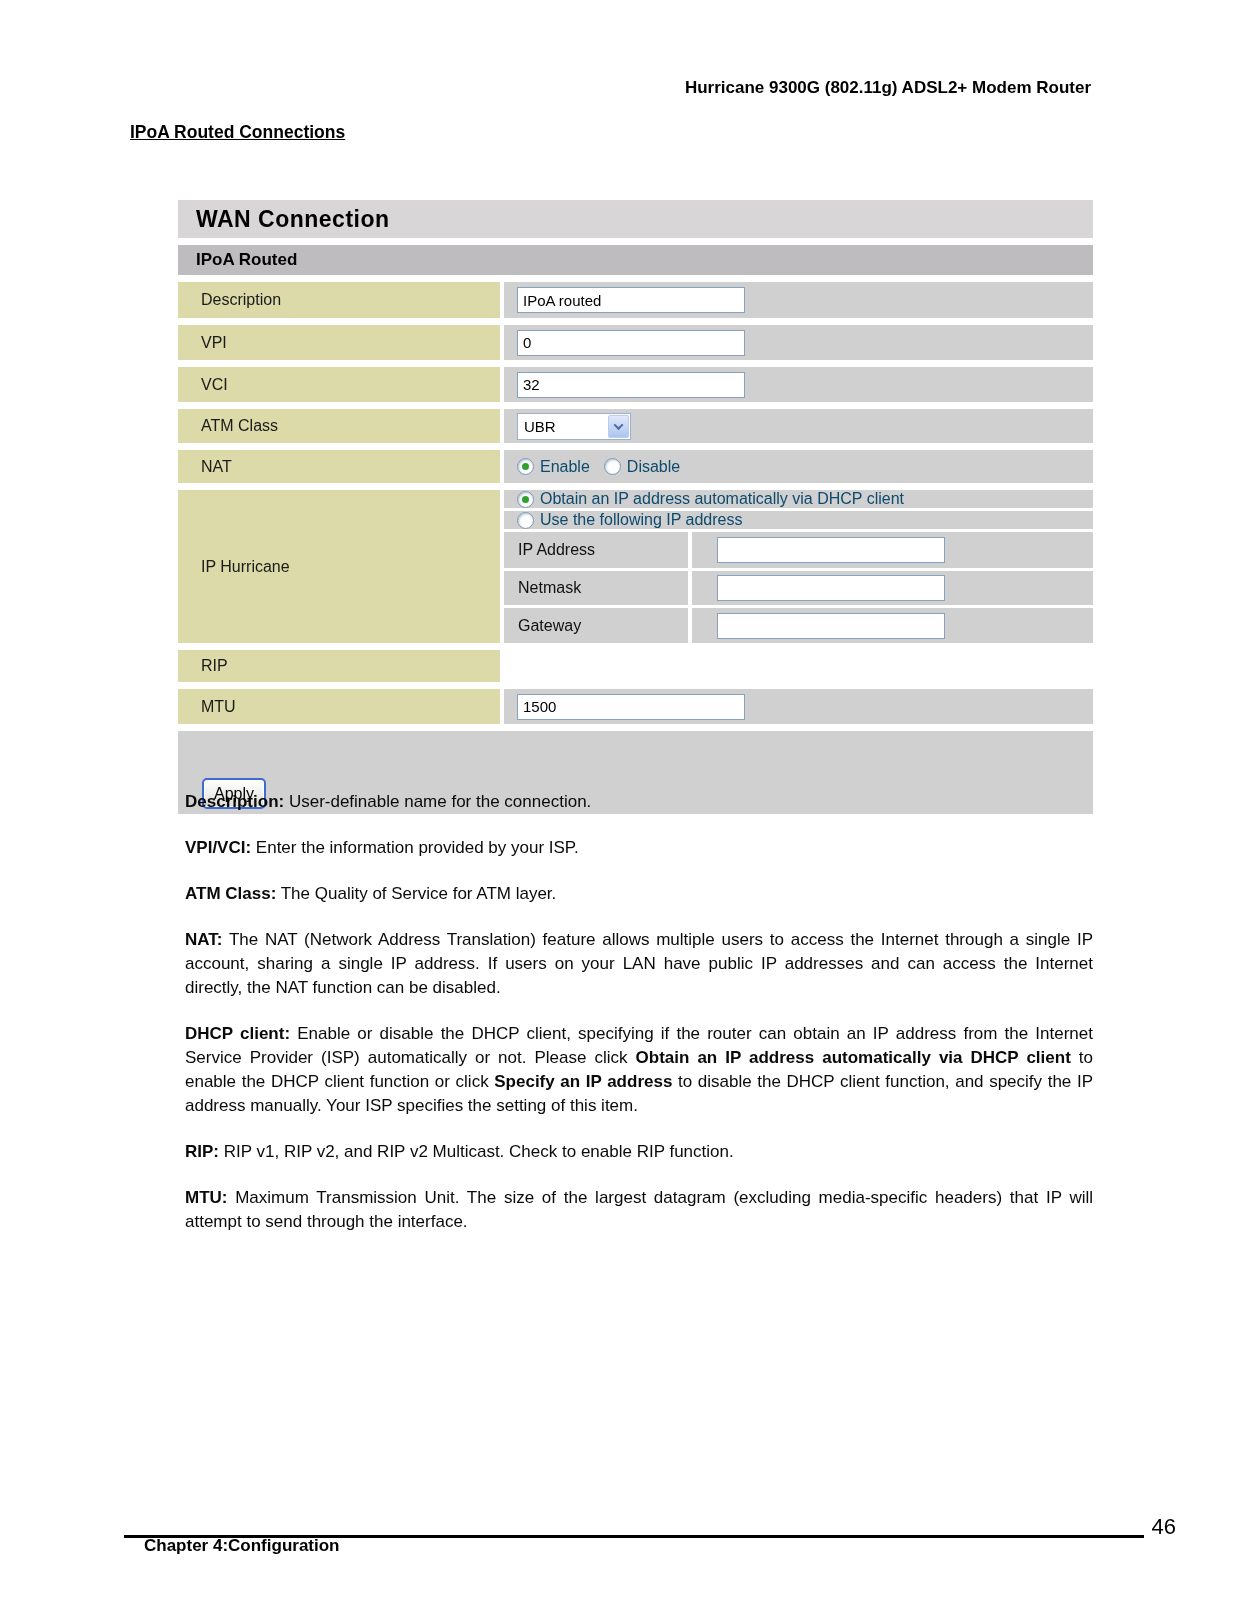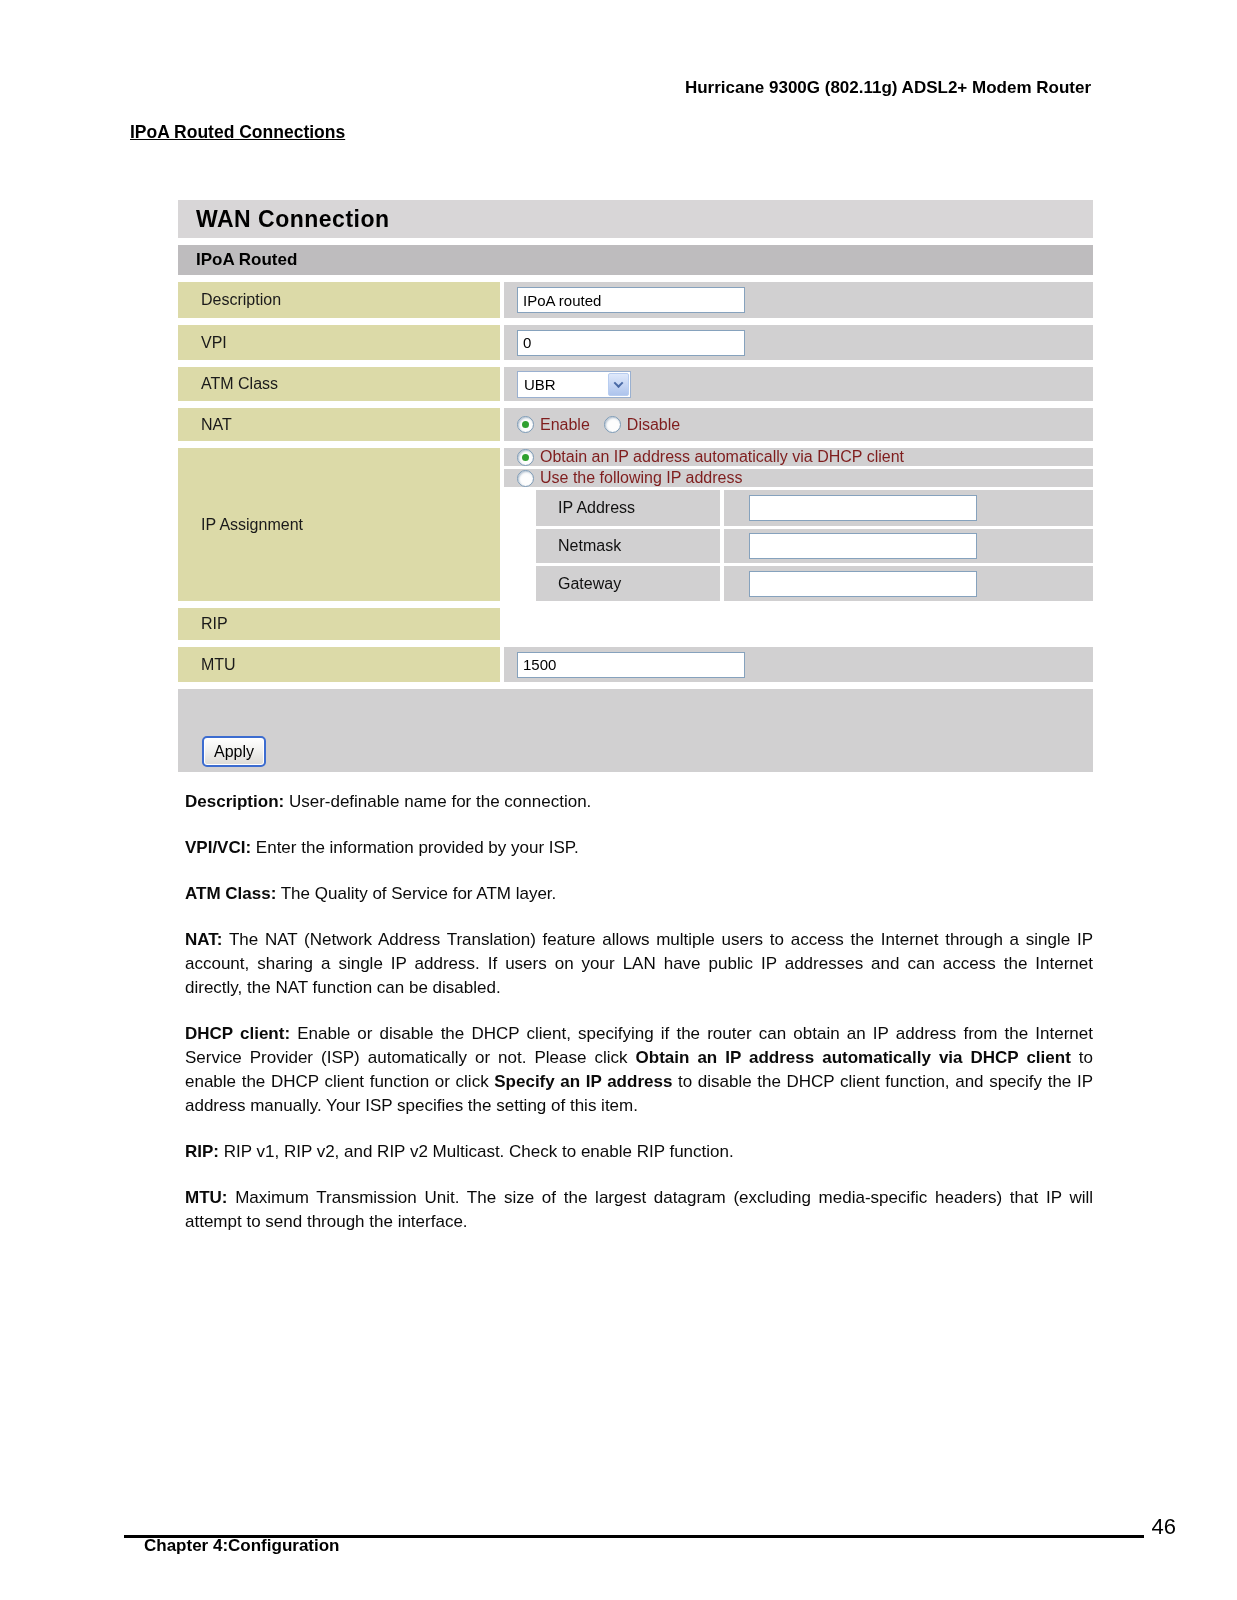--- a/index.html
+++ b/index.html
@@ -131,21 +131,21 @@
     background: #fdfdfd;
     border: 1px solid #7b99b5;
     box-shadow: inset 1px 1px 2px rgba(90,120,150,.45);
     display: inline-flex;
     align-items: center;
     justify-content: center;
     flex: 0 0 17px;
   }
   .radio .dot { width: 7px; height: 7px; border-radius: 50%; background: transparent; }
   .radio.checked .dot { background: #2fa02f; }
-  .opt-label { font-size: 16px; margin: 0 14px 0 6px; color: #7f1d1d; }
+  .opt-label { font-size: 16px; margin: 0 14px 0 6px; color: #0c4a6e; }
 
   
   .checkbox {
     width: 16px; height: 16px;
     background: #ffffff;
     border: 1px solid #85a1bd;
     box-shadow: inset 1px 1px 2px rgba(90,120,150,.35);
     display: inline-block;
     flex: 0 0 16px;
   }
@@ -155,22 +155,22 @@
   .ip-label-cell {
     width: 322px; flex: 0 0 322px;
     background: #dcdaa8;
     display: flex; align-items: center; padding-left: 23px;
     font-size: 16px; color: #1a1a1a;
   }
   .ip-right { flex: 1; display: flex; flex-direction: column; gap: 3px; }
   .sub-label-cell {
     width: 184px; flex: 0 0 184px;
     background: #d1d0d1;
-    display: flex; align-items: center; padding-left: 22px;
-    font-size: 16px; color: #111; margin-left: 32px;
+    display: flex; align-items: center; padding-left: 14px;
+    font-size: 16px; color: #111;
   }
   .sub-value-cell {
     flex: 1; background: #d1d0d1;
     display: flex; align-items: center; padding-left: 25px;
   }
 
   
   .bottom-block {
     height: 83px;
     background: #d1d0d1;
@@ -245,20 +245,26 @@
       </div>
     </div>
 
     <div class="row h35">
       <div class="label-cell">VPI</div>
       <div class="value-cell">
         <input class="text-input" type="text" value="0" style="">
       </div>
     </div>
 
+    <div class="row h35">
+      <div class="label-cell">VCI</div>
+      <div class="value-cell">
+        <input class="text-input" type="text" value="32" style="">
+      </div>
+    </div>
 
     <div class="row h34">
       <div class="label-cell">ATM Class</div>
       <div class="value-cell">
         <div class="select-box">
           <span>UBR</span>
           <span class="select-arrow">
             <span class="chevron-down"></span>
           </span>
         </div>
@@ -273,21 +279,21 @@
           </span>
         <span class="opt-label">Enable</span>
         <span class="radio">
             <span class="dot"></span>
           </span>
         <span class="opt-label">Disable</span>
       </div>
     </div>
 
     <div class="ip-row">
-      <div class="ip-label-cell">IP Assignment</div>
+      <div class="ip-label-cell">IP Hurricane</div>
       <div class="ip-right">
         <div class="value-cell h33">
           <span class="radio checked">
               <span class="dot"></span>
             </span>
           <span class="opt-label">Obtain an IP address automatically via DHCP client</span>
         </div>
         <div class="value-cell h33">
           <span class="radio">
               <span class="dot"></span>

